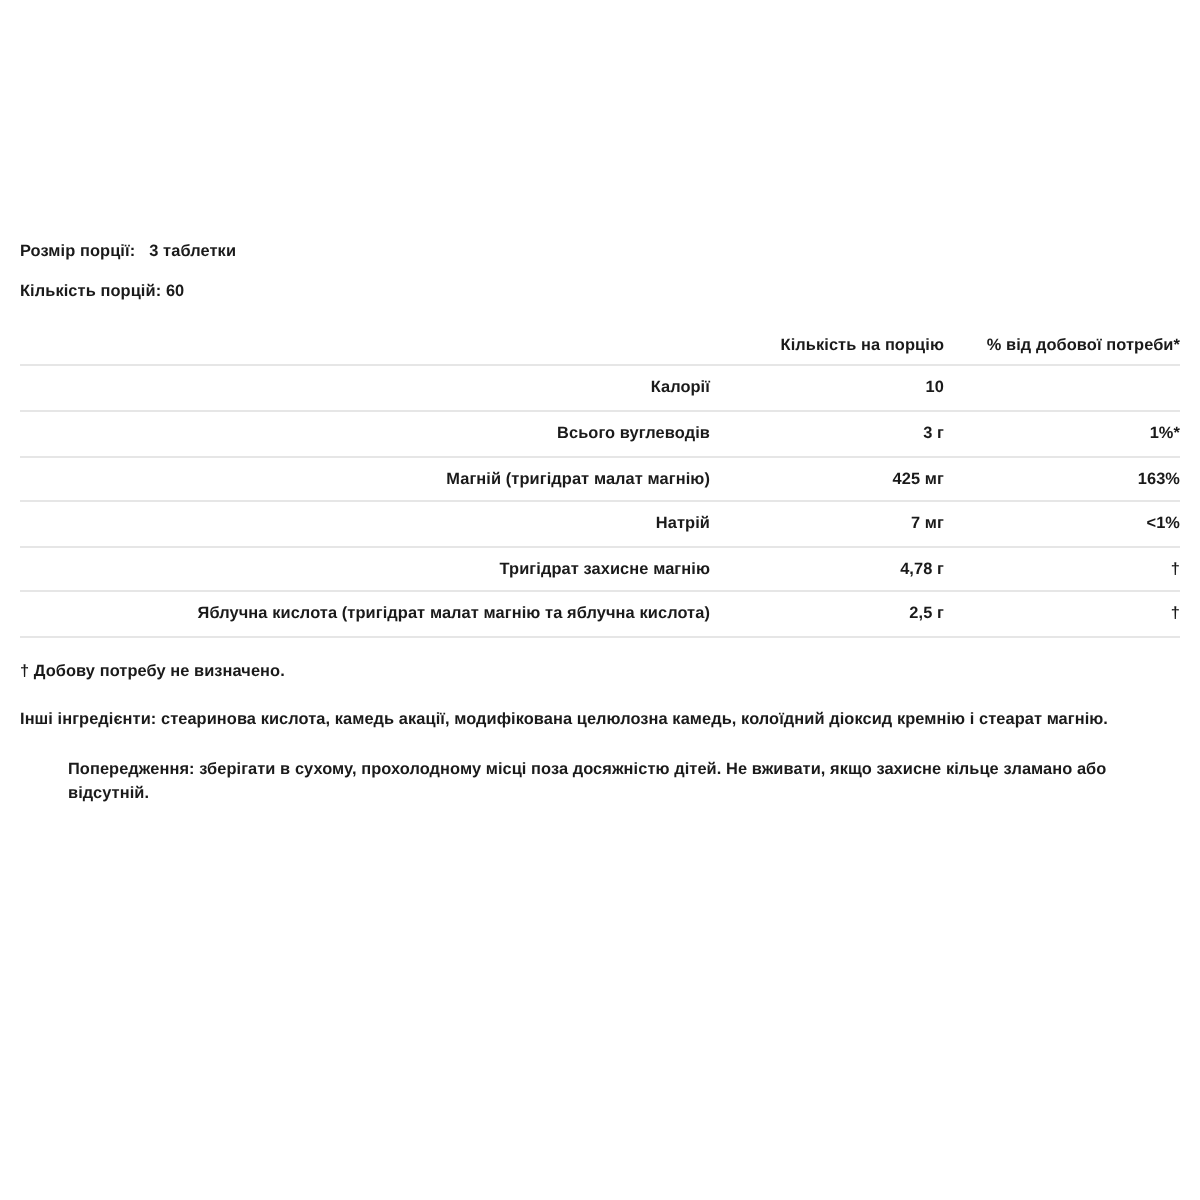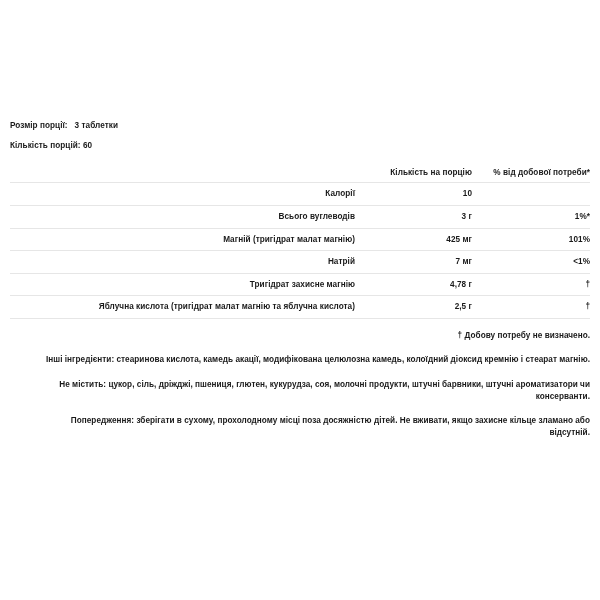--- a/index.html
+++ b/index.html
@@ -83,21 +83,20 @@
     margin-top: 11px;
   }
   .note {
     font-size: 8.2px;
     font-weight: bold;
     line-height: 1.45;
     letter-spacing: 0.04px;
     color: #1a1a1a;
     margin: 0 0 12.5px 0;
     max-width: 580px;
-    text-align: right;
   }
   .note.wide {
     max-width: 582px;
   }
   .note:last-child {
     margin-bottom: 0;
     padding-left: 24px;
   }
 </style>
 </head>
@@ -134,21 +133,21 @@
           <td></td>
         </tr>
         <tr>
           <td>Всього вуглеводів</td>
           <td>3 г</td>
           <td>1%*</td>
         </tr>
         <tr>
           <td>Магній (тригідрат малат магнію)</td>
           <td>425 мг</td>
-          <td>101%</td>
+          <td>163%</td>
         </tr>
         <tr>
           <td>Натрій</td>
           <td>7 мг</td>
           <td>&lt;1%</td>
         </tr>
         <tr>
           <td>Тригідрат захисне магнію</td>
           <td>4,78 г</td>
           <td>†</td>
@@ -157,18 +156,17 @@
           <td>Яблучна кислота (тригідрат малат магнію та яблучна кислота)</td>
           <td>2,5 г</td>
           <td>†</td>
         </tr>
       </tbody>
     </table>
 
     <div class="notes">
       <p class="note">† Добову потребу не визначено.</p>
       <p class="note wide">Інші інгредієнти: стеаринова кислота, камедь акації, модифікована целюлозна камедь, колоїдний діоксид кремнію  і стеарат магнію.</p>
-      <p class="note">Не містить: цукор, сіль, дріжджі, пшениця, глютен, кукурудза, соя, молочні продукти, штучні барвники, штучні ароматизатори чи консерванти.</p>
       <p class="note wide">Попередження: зберігати в сухому, прохолодному місці поза досяжністю дітей. Не вживати, якщо захисне кільце зламано або відсутній.</p>
     </div>
 
   </div>
 </div>
 
 </body></html>

